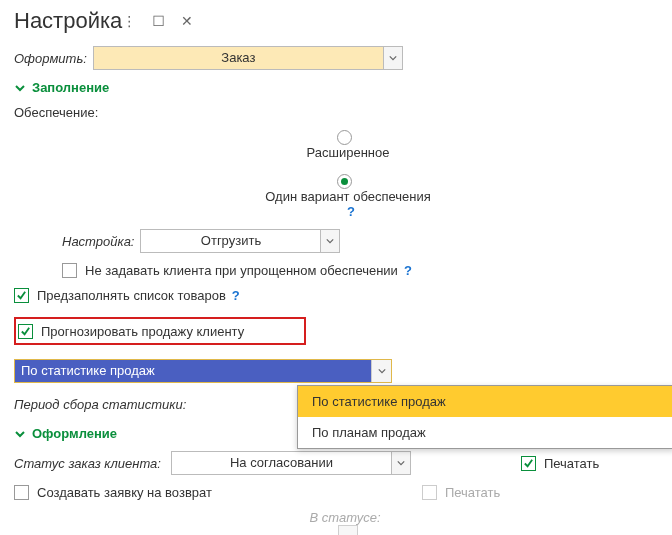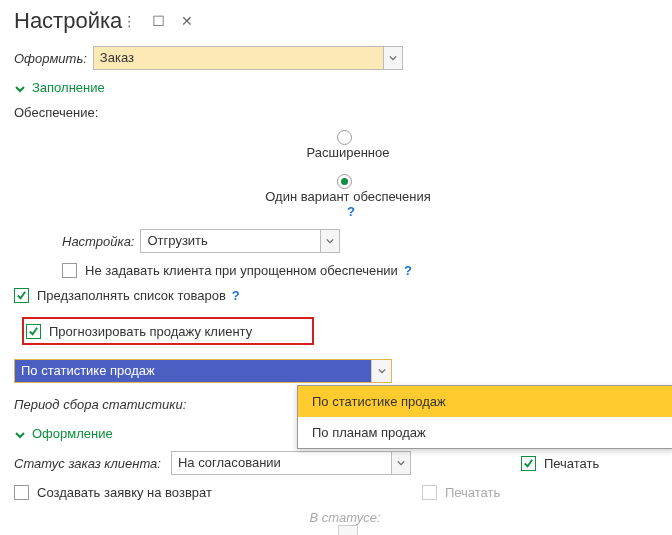--- a/index.html
+++ b/index.html
@@ -44,39 +44,40 @@
     align-items: stretch;
     height: 24px;
   }
   .select-input {
     border: 1px solid #bbb;
     border-right: none;
     padding: 2px 6px;
     line-height: 18px;
     font-size: 13px;
     background: #fff;
+    text-align: center;
   }
   .select-btn {
     width: 20px;
     border: 1px solid #bbb;
     background: #f5f5f5;
     display: flex;
     align-items: center;
     justify-content: center;
     cursor: pointer;
   }
   .select-btn svg { width: 8px; height: 8px; }
   .select-highlight .select-input {
     background: #fde9b6;
   }
   .section-header {
     display: flex;
-    align-items: flex-end;
+    align-items: center;
     color: #0a8f3c;
-    font-weight: normal;
+    font-weight: bold;
     margin: 8px 0 10px 0;
     cursor: pointer;
   }
   .section-header svg { margin-right: 6px; }
   .radio, .checkbox {
     display: inline-flex;
     align-items: center;
     justify-content: center;
     width: 15px;
     height: 15px;
@@ -98,21 +99,21 @@
   .checkbox svg { display: none; width: 11px; height: 11px; }
   .help-icon {
     color: #1a73d1;
     font-weight: bold;
     margin-left: 6px;
     cursor: pointer;
   }
   .red-box {
     border: 2px solid #d51e1e;
     padding: 5px 6px 4px 2px;
-    margin: 4px 0 14px 8px;
+    margin: 4px 0 14px 0;
     display: inline-flex;
     width: 292px;
   }
   .forecast-row {
     position: relative;
     margin-bottom: 10px;
   }
   .forecast-select-wrap {
     display: flex;
     align-items: stretch;

